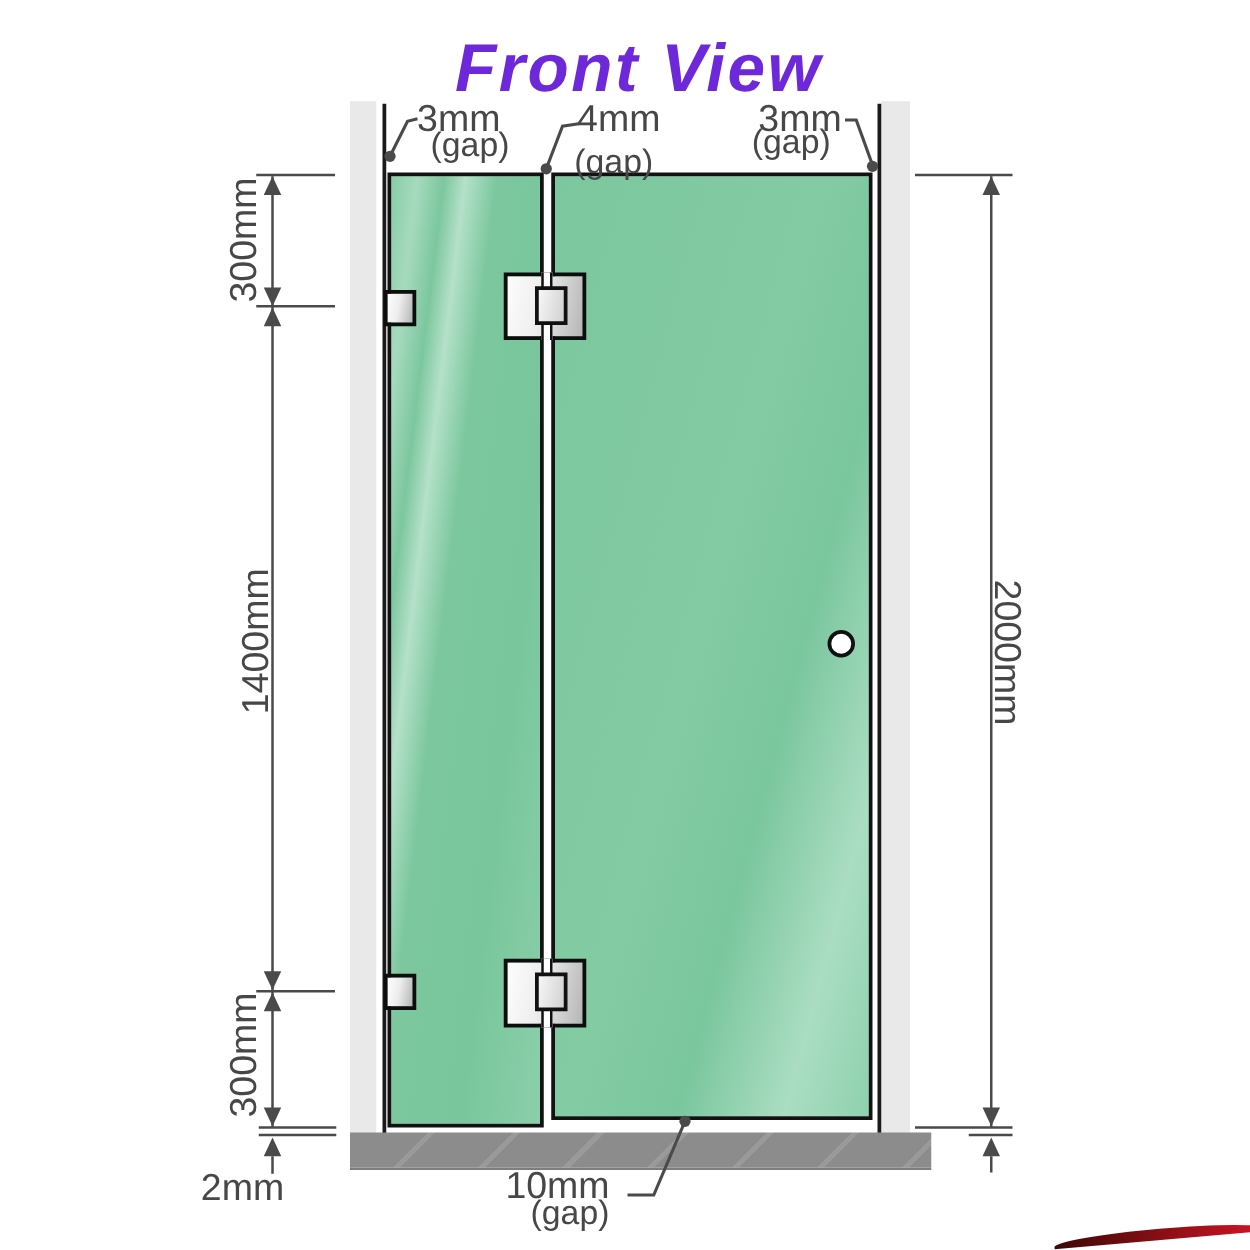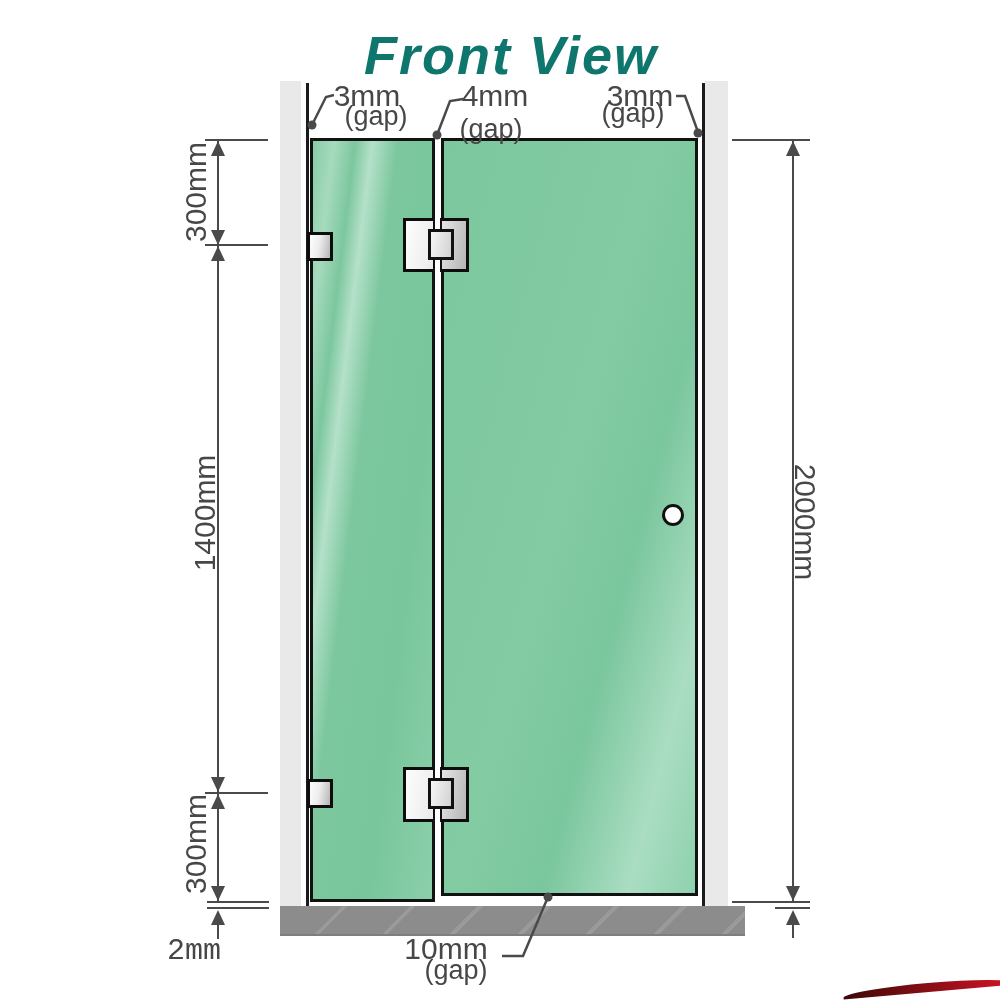--- a/index.html
+++ b/index.html
@@ -47,21 +47,21 @@
   .arr{position:absolute;width:0;height:0;border-left:7px solid transparent;border-right:7px solid transparent;}
   .arr.up{border-bottom:15px solid #4a4a4a;}
   .arr.down{border-top:15px solid #4a4a4a;}
   
   .lbl{position:absolute;color:#474747;font-size:30px;line-height:1;text-align:center;white-space:nowrap;}
   .lbl.small{font-size:27px;}
   .rot-l{transform:rotate(-90deg);}
   .rot-r{transform:rotate(90deg);}
   .title{
     position:absolute;left:261px;top:24px;width:500px;text-align:center;
-    color:#0f766e;font-size:54px;font-weight:bold;font-style:italic;letter-spacing:2px;white-space:nowrap;
+    color:#6d28d9;font-size:54px;font-weight:bold;font-style:italic;letter-spacing:2px;white-space:nowrap;
   }
   .leaders{position:absolute;left:0;top:0;z-index:7;pointer-events:none;}
   .red-swoosh{
     position:absolute;left:843px;top:983px;width:170px;height:9px;
     transform:rotate(-5deg);border-radius:60% 60% 0 0/100% 100% 0 0;
     background:linear-gradient(90deg,#3c0808,#8f0f16 55%,#d41428);
   }
   .z2{z-index:2}.z3{z-index:3}.z4{z-index:4}.z6{z-index:6}
 </style>
 </head>
@@ -114,21 +114,21 @@
   <div class="dim-v z4" style="left:217px;top:793px;height:109px;"></div>
   <div class="arr up z4" style="left:211px;top:794px;"></div>
   <div class="arr down z4" style="left:211px;top:886px;"></div>
 
   <div class="arr up z4" style="left:211px;top:910px;"></div>
   <div class="dim-v z4" style="left:217px;top:925px;height:14px;"></div>
 
   <div class="lbl rot-l" style="left:136px;top:177px;width:120px;">300mm</div>
   <div class="lbl rot-l" style="left:135px;top:498px;width:140px;">1400mm</div>
   <div class="lbl rot-l" style="left:136px;top:829px;width:120px;">300mm</div>
-  <div class="lbl" style="left:144px;top:936px;width:100px;font-family:Liberation Mono, monospace;">2mm</div>
+  <div class="lbl" style="left:144px;top:936px;width:100px;">2mm</div>
 
   <div class="dim-h z4" style="left:732px;top:139px;width:78px;"></div>
   <div class="dim-h z4" style="left:732px;top:901px;width:78px;"></div>
   <div class="dim-h z4" style="left:775px;top:907px;width:35px;"></div>
   <div class="dim-v z4" style="left:792px;top:141px;height:761px;"></div>
   <div class="arr up z4" style="left:786px;top:141px;"></div>
   <div class="arr down z4" style="left:786px;top:886px;"></div>
   <div class="arr up z4" style="left:786px;top:910px;"></div>
   <div class="dim-v z4" style="left:792px;top:925px;height:13px;"></div>
   <div class="lbl rot-r" style="left:730px;top:507px;width:150px;">2000mm</div>

